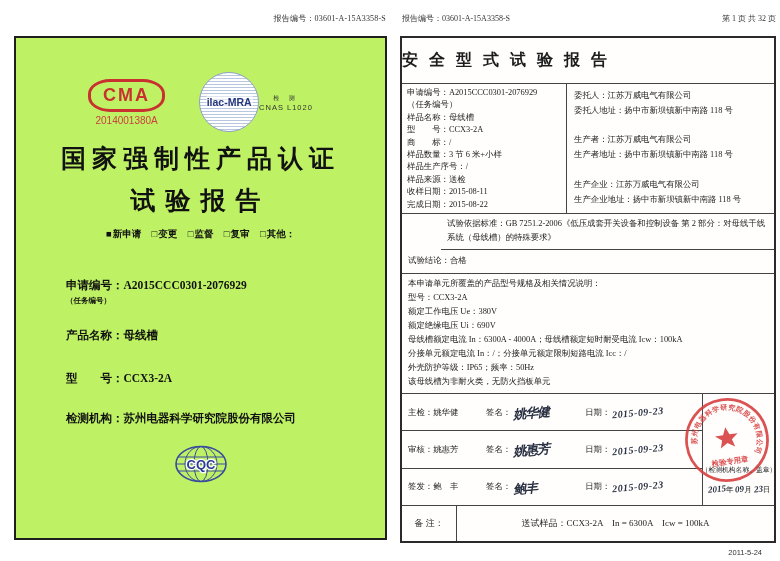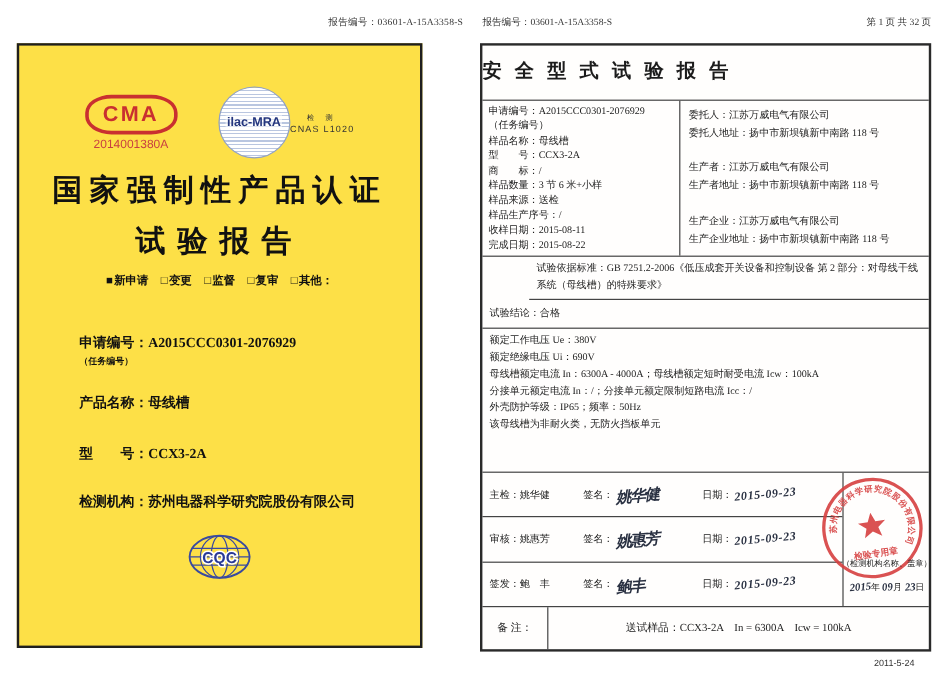--- a/index.html
+++ b/index.html
@@ -6,22 +6,22 @@
   html,body { width:780px; height:561px; background:#ffffff; overflow:hidden; }
   body { font-family:"Liberation Serif", serif; color:#1c1c1c; position:relative;
          -webkit-font-smoothing:antialiased; }
 
   .report-no { position:absolute; font-size:8px; color:#333; letter-spacing:0.2px; }
   .left-no   { top:13px; left:14px; width:376px; text-align:right; padding-right:4px; }
   .right-hdr { top:13px; left:402px; width:374px; display:flex; justify-content:space-between;
                font-size:8px; color:#333; position:absolute; }
 
   
-  .page-left { position:absolute; left:14px; top:36px; width:338px; height:504px;
-               border:2px solid #1f1f1f; background:#fde047; }
+  .page-left { position:absolute; left:14px; top:36px; width:373px; height:504px;
+               border:2px solid #1f1f1f; background:#bef264; }
   .logo-row  { position:absolute; top:34px; left:0; width:100%; display:flex;
                justify-content:center; align-items:center; }
   .cma-box   { text-align:center; margin-right:34px; }
   .cma-shape { display:inline-block; border:3px solid #c93030; border-radius:22px/15px;
                padding:3px 12px; color:#c93030; font-weight:bold; font-size:18px;
                letter-spacing:2px; font-family:"Liberation Sans", sans-serif; }
   .cma-num   { color:#c94040; font-size:10px; margin-top:3px; font-family:"Liberation Sans", sans-serif; }
   .ilac-circle { width:60px; height:60px; border-radius:50%; border:1px solid #8fa0c6;
                background:repeating-linear-gradient(180deg,#ffffff 0 2px,#b9c6e0 2px 3px);
                display:flex; align-items:center; justify-content:center; margin-right:0; }
@@ -165,41 +165,43 @@
   <div class="row title-row">安全型式试验报告</div>
 
   <div class="row info-row">
     <div class="info-left">
       <div>申请编号：A2015CCC0301-2076929</div>
       <div>（任务编号）</div>
       <div>样品名称：母线槽</div>
       <div>型　　号：CCX3-2A</div>
       <div>商　　标：/</div>
       <div>样品数量：3 节 6 米+小样</div>
+      <div>样品生产序号：/</div>
       <div>样品来源：送检</div>
-      <div>样品生产序号：/</div>
       <div>收样日期：2015-08-11</div>
       <div>完成日期：2015-08-22</div>
     </div>
     <div class="info-right">
       <div>委托人：江苏万威电气有限公司</div>
       <div>委托人地址：扬中市新坝镇新中南路 118 号</div>
       <div></div>
       <div>生产者：江苏万威电气有限公司</div>
       <div>生产者地址：扬中市新坝镇新中南路 118 号</div>
       <div></div>
       <div>生产企业：江苏万威电气有限公司</div>
       <div>生产企业地址：扬中市新坝镇新中南路 118 号</div>
     </div>
   </div>
 
   <div class="row std-row">试验依据标准：GB 7251.2-2006《低压成套开关设备和控制设备 第 2 部分：对母线干线系统（母线槽）的特殊要求》</div>
   <div class="row concl-row">试验结论：合格</div>
 
   <div class="row specs-row">
+    <div>本申请单元所覆盖的产品型号规格及相关情况说明：</div>
+    <div>型号：CCX3-2A</div>
     <div>额定工作电压 Ue：380V</div>
     <div>额定绝缘电压 Ui：690V</div>
     <div>母线槽额定电流 In：6300A - 4000A；母线槽额定短时耐受电流 Icw：100kA</div>
     <div>分接单元额定电流 In：/；分接单元额定限制短路电流 Icc：/</div>
     <div>外壳防护等级：IP65；频率：50Hz</div>
     <div>该母线槽为非耐火类，无防火挡板单元</div>
   </div>
 
   <div class="row sig-area">
     <div class="sig-left">

